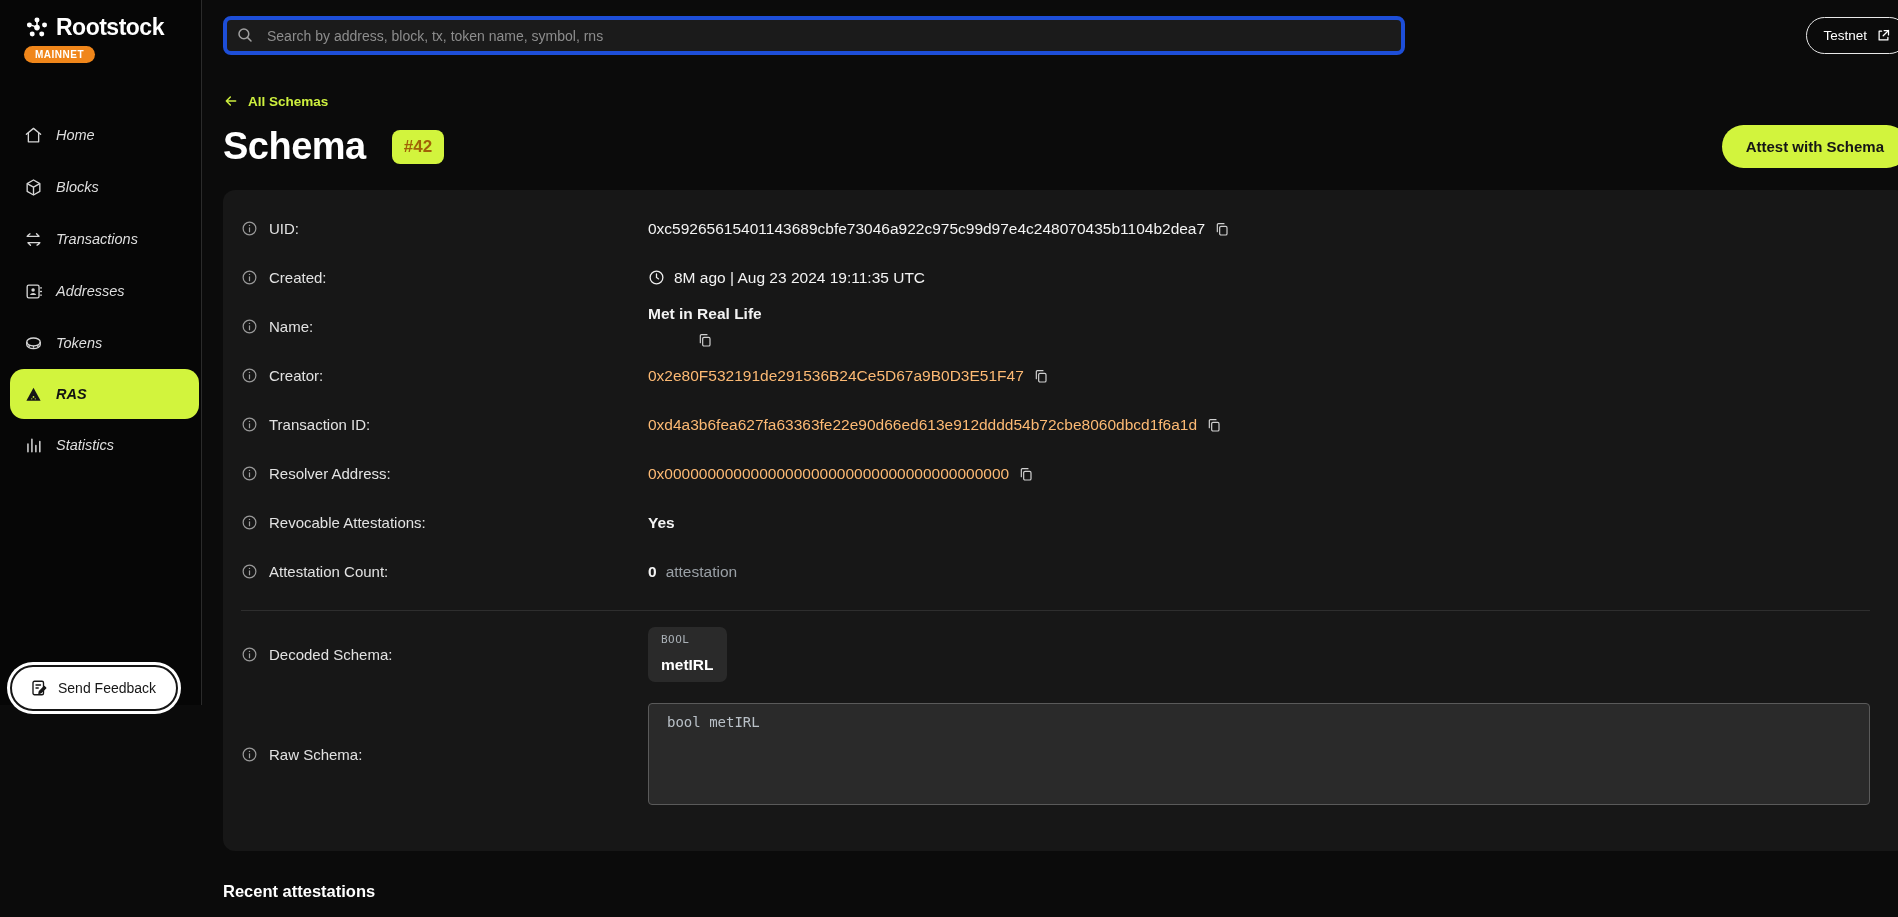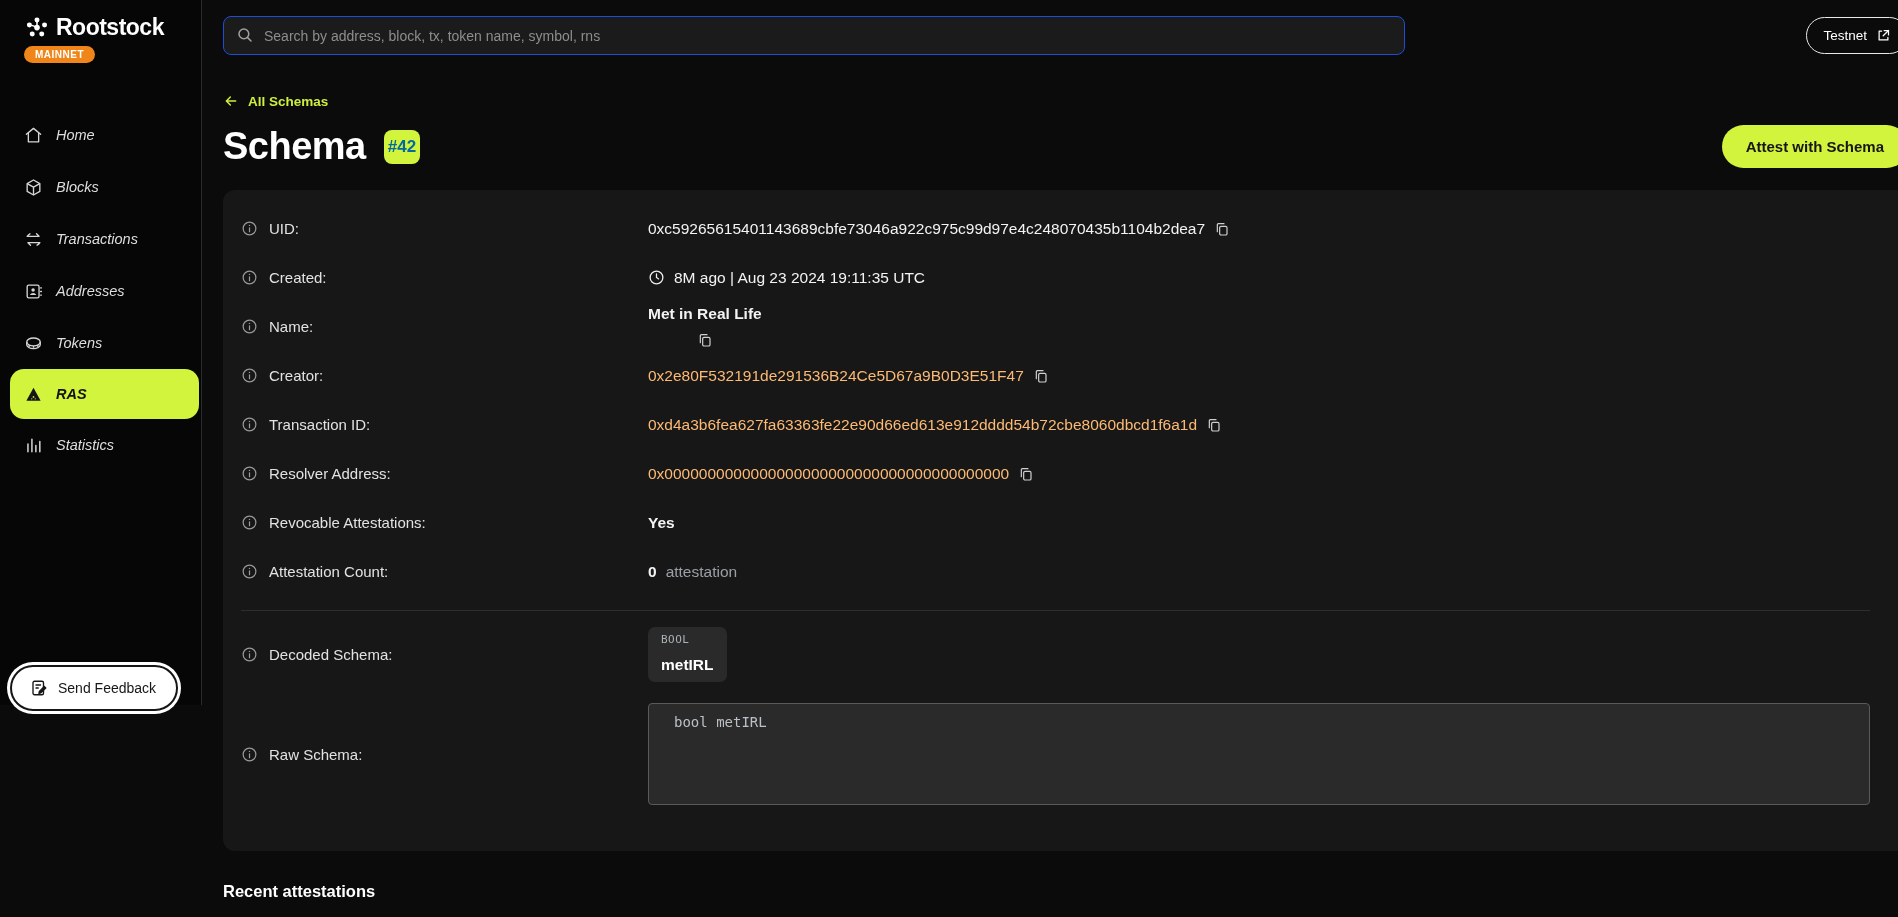--- a/index.html
+++ b/index.html
@@ -48,41 +48,41 @@
     font-size:14px; font-weight:500; cursor:pointer; white-space:nowrap;
   }
   
   .main { flex:1; display:flex; flex-direction:column; padding:0 27px 0 21px; }
   .topbar { display:flex; align-items:center; margin-top:16px; }
   .search-box {
     position:relative; width:1182px; height:39px;
   }
   .search-box input {
     width:100%; height:100%;
-    background:#1b1b1b; border:1px solid #1d4ed8; border-radius:8px;
+    background:#1b1b1b; border:4px solid #1d4ed8; border-radius:8px;
     color:#e8e8e8; font-size:14px; padding:0 14px 0 40px;
     font-family:"Liberation Sans","DejaVu Sans",sans-serif; outline:none;
   }
   .search-box input::placeholder { color:#8d8d8d; }
   .search-icon { position:absolute; left:13px; top:10px; }
   .net-btn {
     margin-left:auto; display:flex; align-items:center; gap:9px;
     background:transparent; border:1.5px solid #e9e9e9; border-radius:19px;
     color:#fff; height:37px; padding:0 16px; font-size:13.5px; font-weight:500;
     cursor:pointer; font-family:inherit;
   }
   .back-row {
     margin-top:38px; display:flex; align-items:center; gap:9px;
     color:#cdef3e; font-size:13.5px; font-weight:700; cursor:pointer; width:fit-content;
   }
   .title-row { margin-top:16px; display:flex; align-items:center; }
   .page-title { font-size:38px; font-weight:700; color:#fff; letter-spacing:-0.5px; }
   .schema-badge {
-    margin-left:18px; background:#d2f43d; color:#0369a1;
-    font-size:17px; font-weight:700; padding:7px 4px; border-radius:8px;
+    margin-left:26px; background:#d2f43d; color:#a16207;
+    font-size:17px; font-weight:700; padding:7px 12px; border-radius:8px;
   }
   .attest-btn {
     margin-left:auto; background:#d2f43d; color:#161616; border:none;
     border-radius:22px; height:43px; padding:0 24px;
     font-size:15px; font-weight:600; cursor:pointer; font-family:inherit;
   }
   
   .panel {
     margin-top:22px; background:#171717; border-radius:12px;
     padding:14px 38px 38px 18px;
@@ -104,21 +104,21 @@
   }
   .decoded-type {
     font-family:"DejaVu Sans Mono","Liberation Mono",monospace;
     font-size:11px; color:#aab1b7; letter-spacing:0.5px;
   }
   .decoded-field { font-size:15.5px; font-weight:700; color:#fff; margin-top:10px; }
   .raw-area {
     width:1222px; height:102px; resize:none;
     background:#2a2a2a; border:1px solid #5a5a5a; border-radius:4px;
     color:#b9c0c7; font-family:"DejaVu Sans Mono","Liberation Mono",monospace;
-    font-size:14px; padding:10px 25px; outline:none;
+    font-size:14px; padding:10px 18px; outline:none;
   }
   
   .recent-heading { margin-top:31px; font-size:16.5px; font-weight:700; color:#fff; }
   svg { display:block; }
 </style>
 </head>
 <body>
 
 <aside class="sidebar">
   <div class="logo-block">

